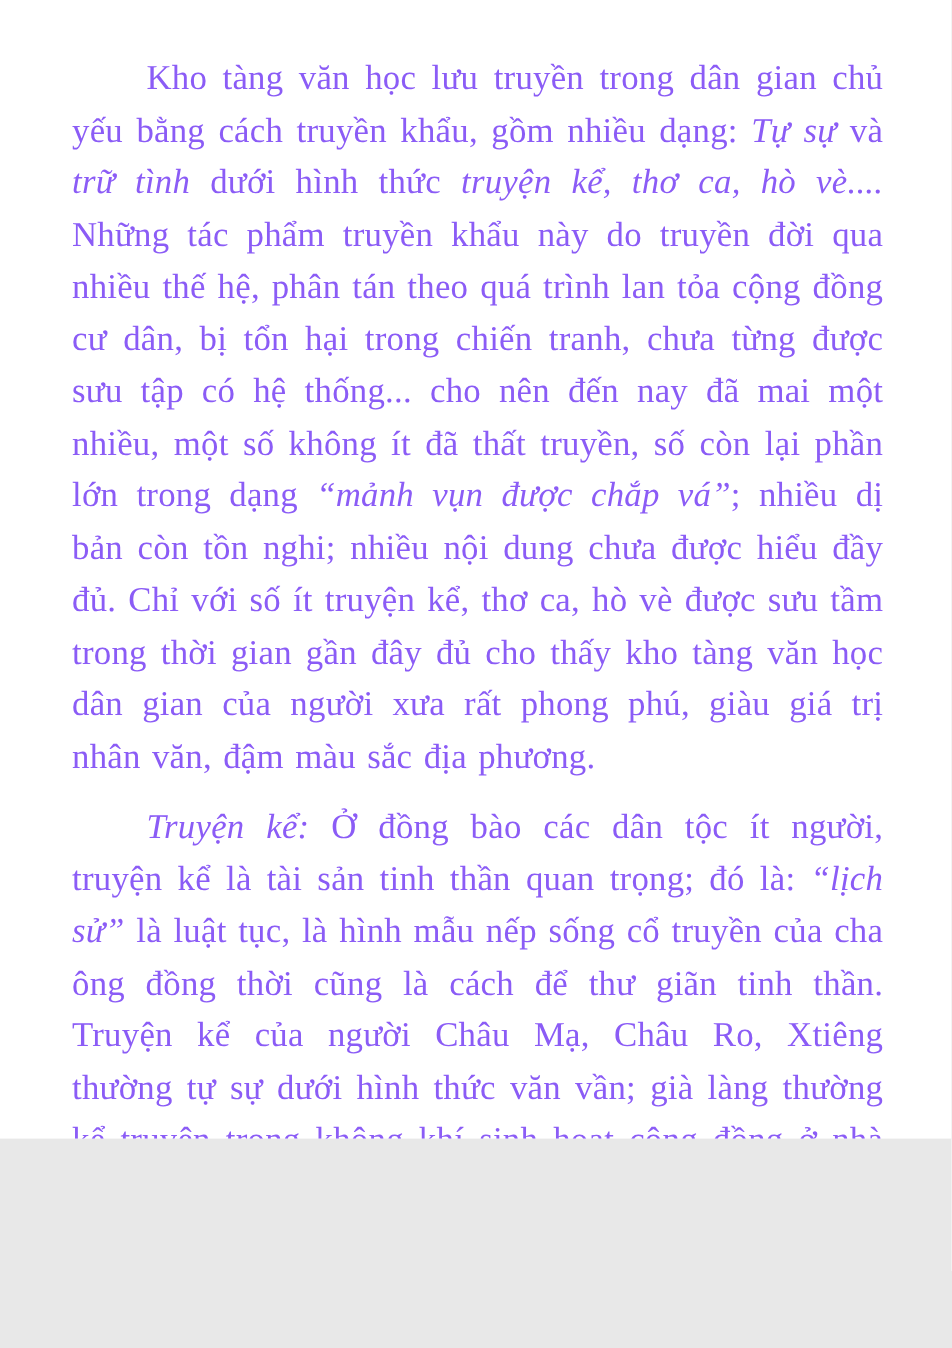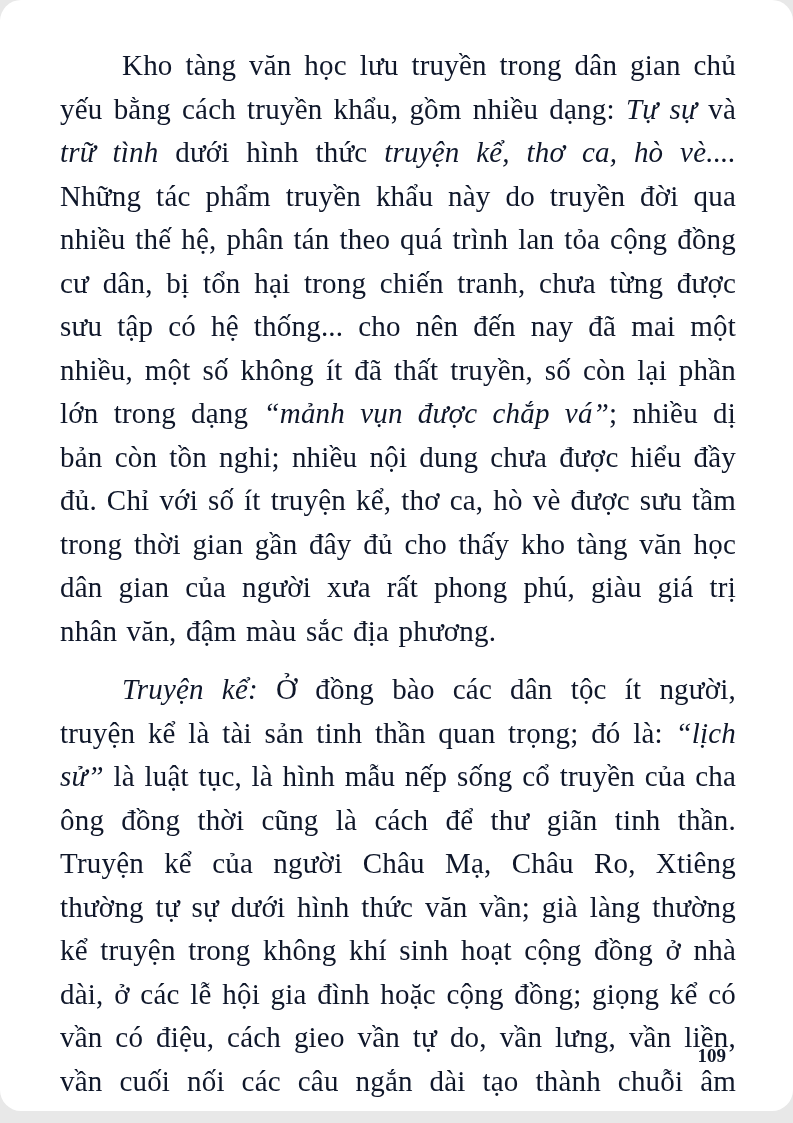--- a/index.html
+++ b/index.html
@@ -3,27 +3,26 @@
 <meta charset="utf-8">
 <style>
   html, body {
     margin: 0;
     padding: 0;
     background: #e8e8e8;
   }
   .page {
     position: relative;
     width: 793px;
-    height: 1111px;
+    height: 949px;
     margin: 0 auto;
     background: #ffffff;
     overflow: hidden;
     font-family: "Liberation Serif", "DejaVu Serif", serif;
-    color: #0f172a;
-    border-radius: 21px;
+    color: #8b5cf6;
   }
   .text-block {
     position: absolute;
     left: 60px;
     top: 44px;
     width: 676px;
   }
   .para {
     margin: 0;
     font-size: 29px;

